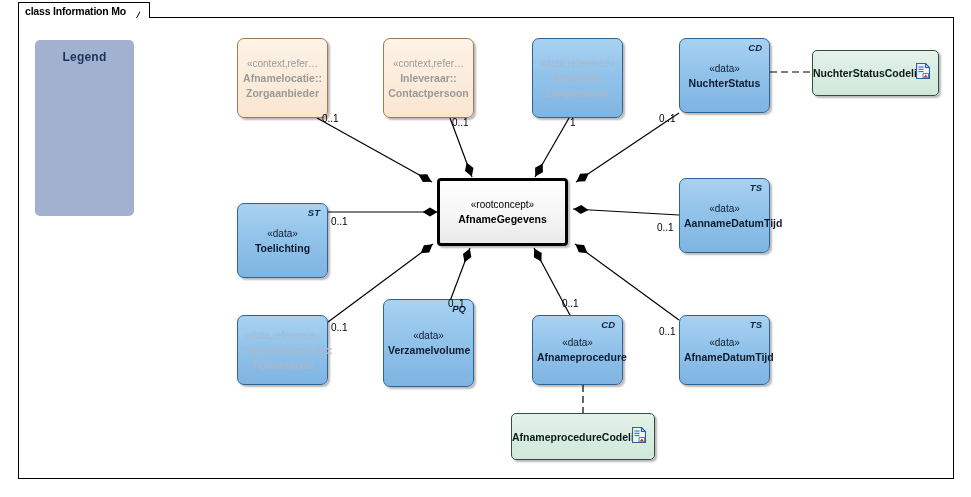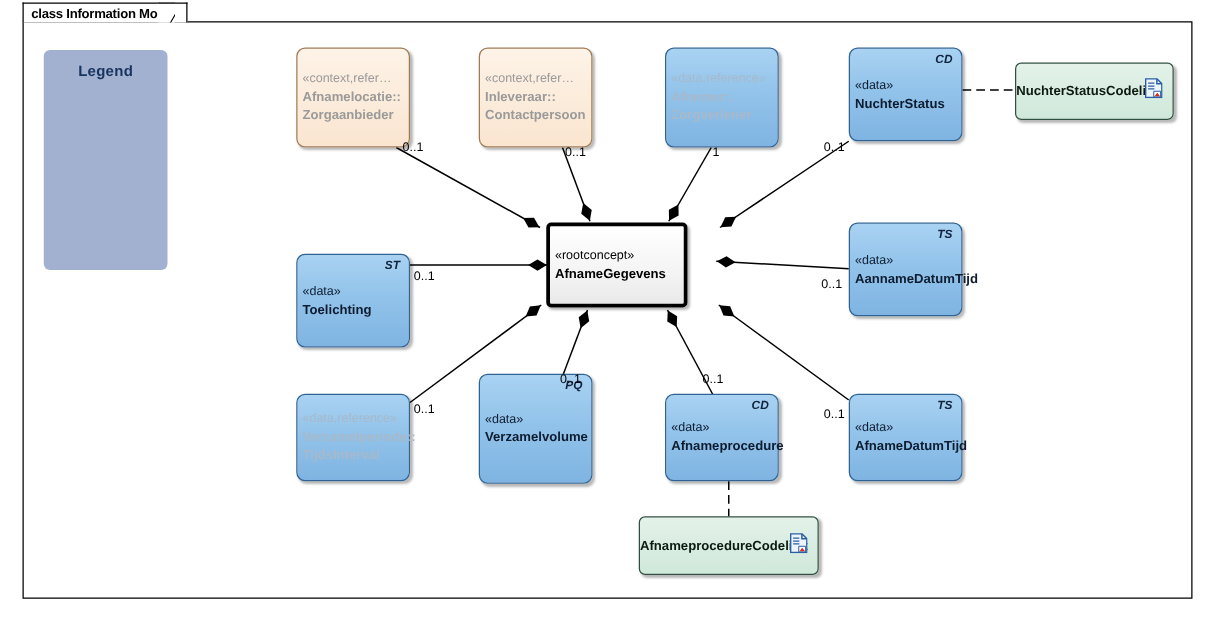--- a/index.html
+++ b/index.html
@@ -55,21 +55,21 @@
   .node{
     position:absolute;border-radius:7px;box-sizing:border-box;
     box-shadow:2px 2px 2px rgba(0,0,0,.28);
   }
   .node .corner{
     position:absolute;top:3px;right:7px;font-size:9.5px;font-style:italic;
     font-weight:bold;color:#11243f;
   }
   .node .body{
     position:absolute;left:0;right:0;top:50%;transform:translateY(-50%);
-    line-height:15px;padding:0 4px;box-sizing:border-box;
+    text-align:center;line-height:15px;padding:0 4px;box-sizing:border-box;
   }
   .node .stereo{display:block;font-size:10px;}
   .node .nm{display:block;font-size:10.5px;font-weight:bold;}
   .node .nm2{display:block;font-size:10.5px;font-weight:bold;}
   
   .n-data{
     background:linear-gradient(180deg,#a9d2f2 0%,#92c3ea 45%,#7fb4e2 100%);
     border:1px solid #2f6394;
   }
   .n-data .stereo,.n-data .nm{color:#0e1c30;}
@@ -185,21 +185,21 @@
   </div>
 
   <div class="node n-data" style="left:237px;top:175px;width:91px;height:75px;margin-top:28px;">
     <span class="corner">ST</span>
     <span class="body">
       <span class="stereo">«data»</span>
       <span class="nm">Toelichting</span>
     </span>
   </div>
 
-  <div class="node n-root" style="left:437px;top:178px;width:113px;height:68px;">
+  <div class="node n-root" style="left:437px;top:178px;width:131px;height:68px;">
     <span class="body">
       <span class="stereo">«rootconcept»</span>
       <span class="nm">AfnameGegevens</span>
     </span>
   </div>
 
   <div class="node n-data" style="left:679px;top:178px;width:91px;height:75px;">
     <span class="corner">TS</span>
     <span class="body">
       <span class="stereo">«data»</span>

